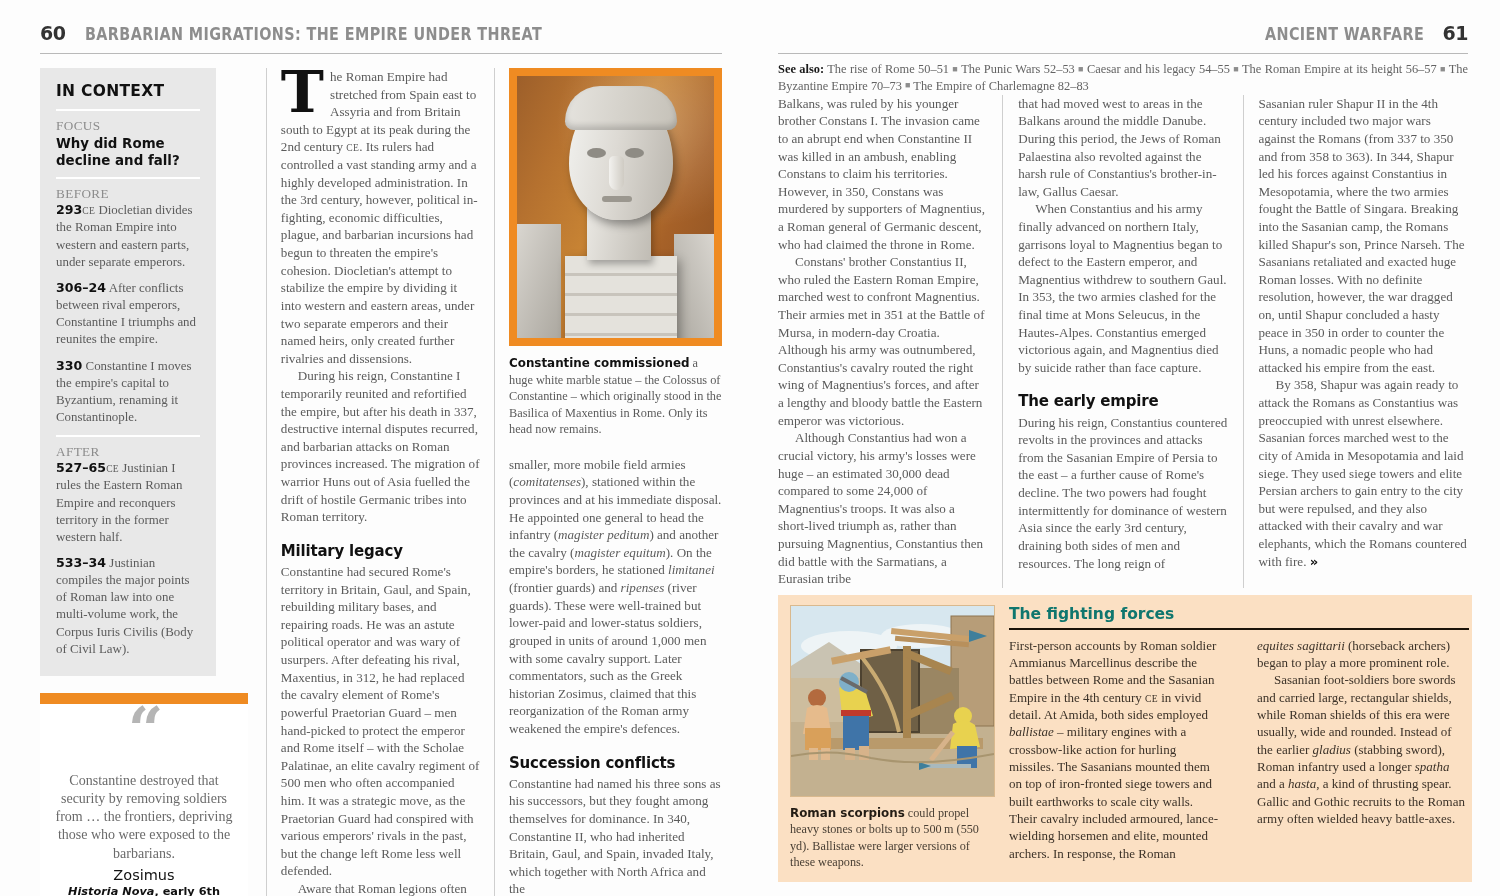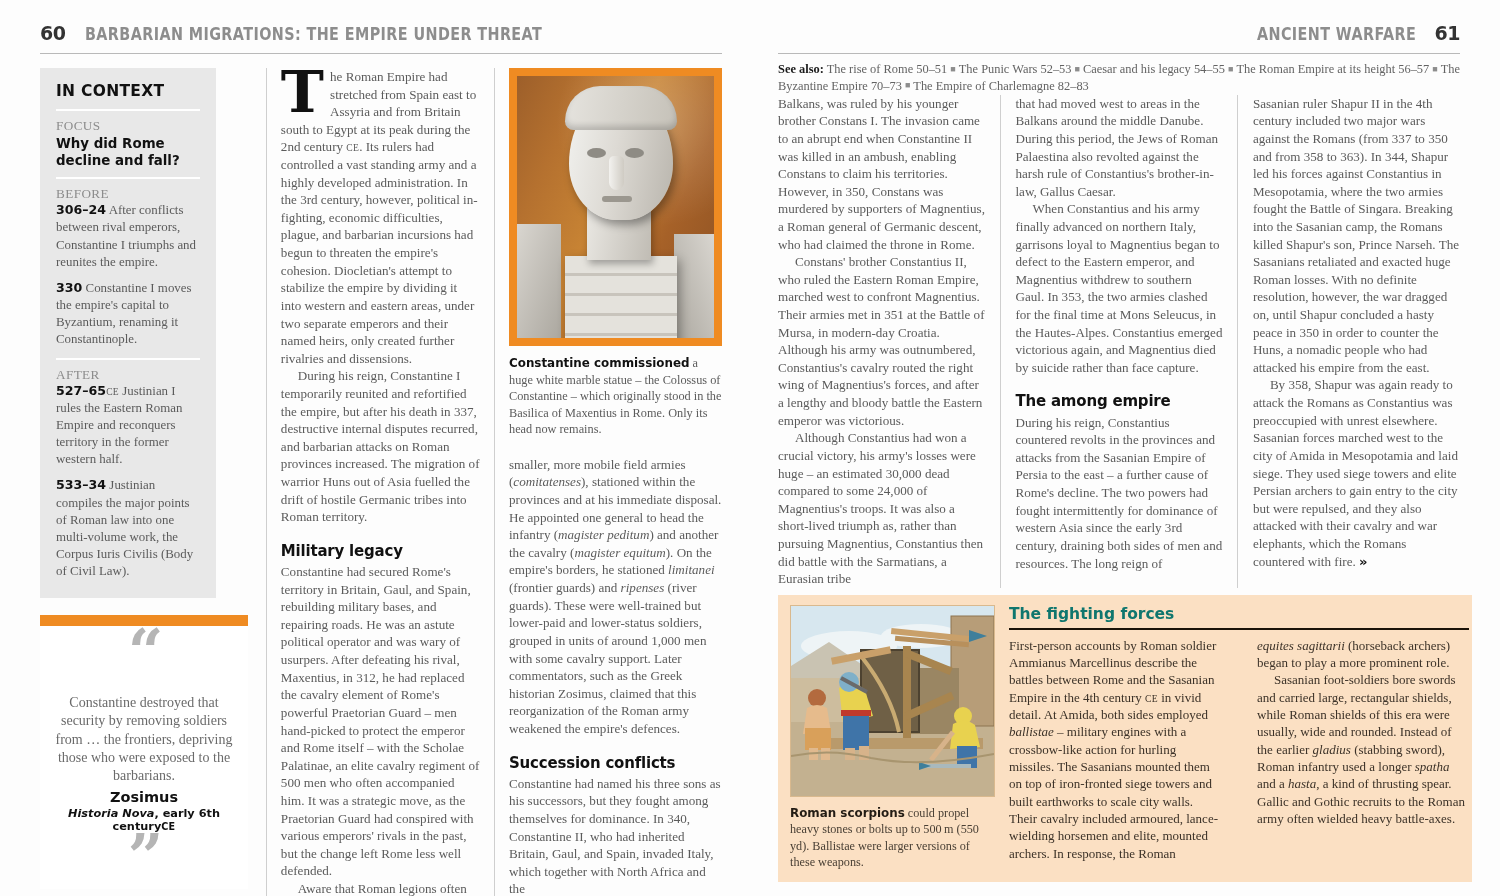--- a/index.html
+++ b/index.html
@@ -15,21 +15,21 @@
     width: 1500px; height: 896px;
     background: #ffffff;
     display: flex;
   }
   .page {
     position: relative;
     height: 896px;
     background: #fdfdfd;
   }
   .page-left  { width: 750px; padding: 22px 28px 14px 40px; }
-  .page-right { width: 750px; padding: 22px 40px 14px 28px; }
+  .page-right { width: 750px; padding: 22px 32px 14px 28px; }
 
   
   .runhead {
     display: flex;
     align-items: baseline;
     height: 26px;
   }
   .runhead-right { justify-content: flex-end; }
   .folio {
     font-family: "DejaVu Sans", sans-serif;
@@ -165,21 +165,21 @@
   }
   .qmark-close { margin-top: 8px; }
   .qtext {
     font-size: 14px;
     line-height: 1.3;
     color: #6a6a6a;
     margin: 16px 2px 4px 2px;
   }
   .qauthor {
     font-family: "DejaVu Sans", sans-serif;
-    font-weight: bold;
+    font-weight: normal;
     font-size: 14.5px;
     color: #111;
     margin-top: 2px;
   }
   .qsource {
     font-family: "DejaVu Sans", sans-serif;
     font-weight: bold;
     font-style: italic;
     font-size: 11.3px;
     color: #111;
@@ -365,20 +365,24 @@
     <div class="cols">
 
       <div>
         <div class="incontext">
           <h2>IN CONTEXT</h2>
           <hr class="ic-rule">
           <p class="ic-label">FOCUS</p>
           <p class="ic-focus">Why did Rome decline and fall?</p>
           <hr class="ic-rule">
           <p class="ic-label">BEFORE</p>
+          <p class="ic-entry">
+            <b>293</b><span class="sc">CE</span>
+            <span>Diocletian divides the Roman Empire into western and eastern parts, under separate emperors.</span>
+          </p>
           <p class="ic-entry">
             <b>306–24</b>
             <span>After conflicts between rival emperors, Constantine I triumphs and reunites the empire.</span>
           </p>
           <p class="ic-entry">
             <b>330</b>
             <span>Constantine I moves the empire's capital to Byzantium, renaming it Constantinople.</span>
           </p>
           <hr class="ic-rule">
           <p class="ic-label">AFTER</p>
@@ -474,21 +478,21 @@
         <p>Although Constantius had won a crucial victory, his army's losses were huge – an estimated 30,000 dead compared to some 24,000 of Magnentius's troops. It was also a short-lived triumph as, rather than pursuing Magnentius, Constantius then did battle with the Sarmatians, a Eurasian tribe</p>
       </div>
 
       <div class="gap14"></div>
       <div class="divider"></div>
       <div class="gap14"></div>
 
       <div class="col p61-c">
         <p>that had moved west to areas in the Balkans around the middle Danube. During this period, the Jews of Roman Palaestina also revolted against the harsh rule of Constantius's brother-in-law, Gallus Caesar.</p>
         <p>When Constantius and his army finally advanced on northern Italy, garrisons loyal to Magnentius began to defect to the Eastern emperor, and Magnentius withdrew to southern Gaul. In 353, the two armies clashed for the final time at Mons Seleucus, in the Hautes-Alpes. Constantius emerged victorious again, and Magnentius died by suicide rather than face capture.</p>
-        <h3>The among empire</h3>
+        <h3>The early empire</h3>
         <p>During his reign, Constantius countered revolts in the provinces and attacks from the Sasanian Empire of Persia to the east – a further cause of Rome's decline. The two powers had fought intermittently for dominance of western Asia since the early 3rd century, draining both sides of men and resources. The long reign of</p>
       </div>
 
       <div class="gap14"></div>
       <div class="divider"></div>
       <div class="gap14"></div>
 
       <div class="col p61-c">
         <p>Sasanian ruler Shapur II in the 4th century included two major wars against the Romans (from 337 to 350 and from 358 to 363). In 344, Shapur led his forces against Constantius in Mesopotamia, where the two armies fought the Battle of Singara. Breaking into the Sasanian camp, the Romans killed Shapur's son, Prince Narseh. The Sasanians retaliated and exacted huge Roman losses. With no definite resolution, however, the war dragged on, until Shapur concluded a hasty peace in 350 in order to counter the Huns, a nomadic people who had attacked his empire from the east.</p>
         <p>

